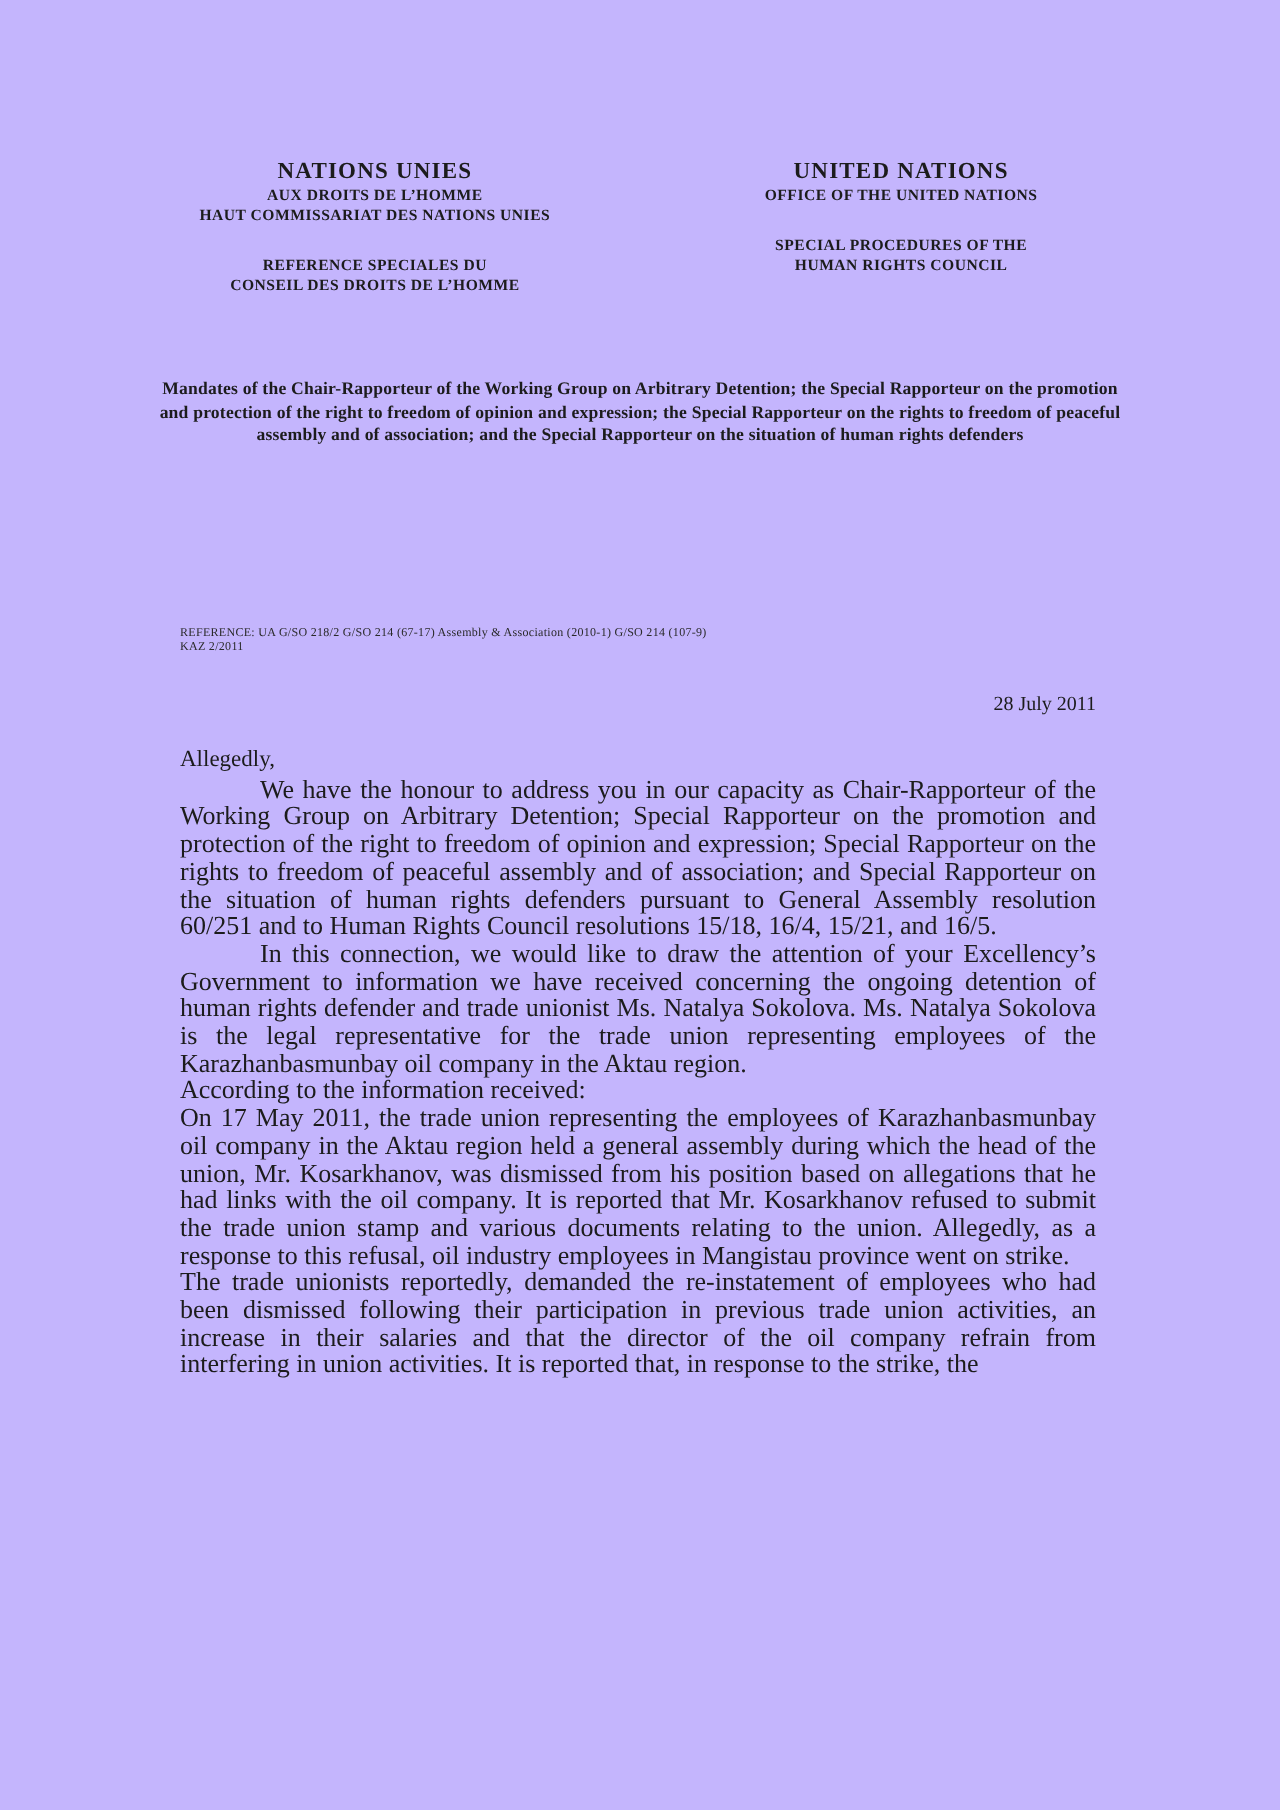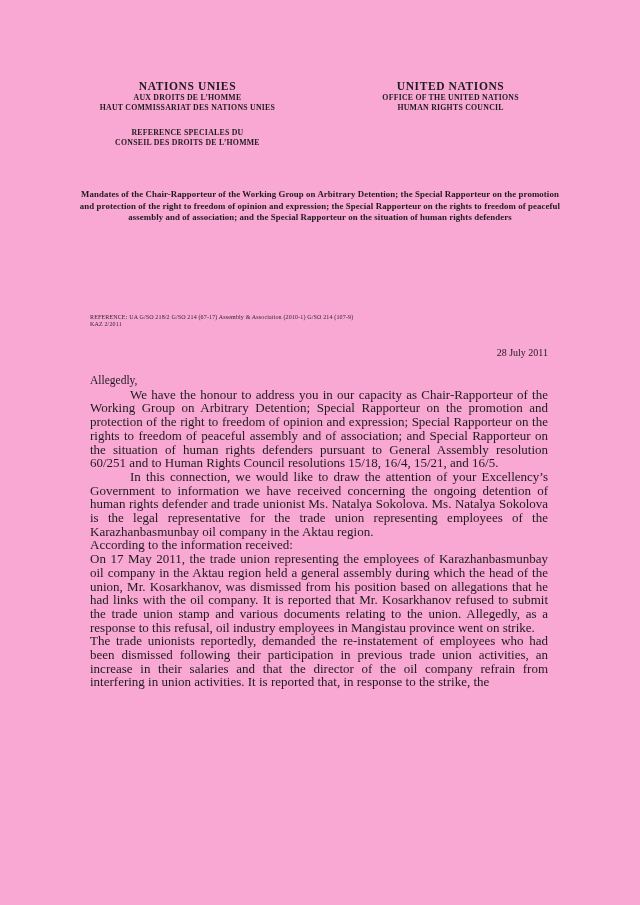--- a/index.html
+++ b/index.html
@@ -4,21 +4,21 @@
 <style>
   html, body {
     margin: 0;
     padding: 0;
     background: #ffffff;
   }
   .page {
     position: relative;
     width: 640px;
     height: 905px;
-    background: #f9a8d4;
+    background: #c4b5fd;
     overflow: hidden;
     font-family: "Liberation Serif", "DejaVu Serif", serif;
     color: #1c1c1c;
     box-sizing: border-box;
     padding: 0 92px 0 90px;
   }
   
   .letterhead {
     display: flex;
     justify-content: space-between;
@@ -102,20 +102,21 @@
     <div class="lh-col">
       <div class="lh-title">NATIONS UNIES</div>
       <div class="lh-sub">AUX DROITS DE L’HOMME</div>
       <div class="lh-sub">HAUT COMMISSARIAT DES NATIONS UNIES</div>
       <div class="lh-sub lh-section-top">REFERENCE SPECIALES DU</div>
       <div class="lh-sub">CONSEIL DES DROITS DE L’HOMME</div>
     </div>
     <div class="lh-col">
       <div class="lh-title">UNITED NATIONS</div>
       <div class="lh-sub">OFFICE OF THE UNITED NATIONS</div>
+      <div class="lh-sub lh-section-top">SPECIAL PROCEDURES OF THE</div>
       <div class="lh-sub">HUMAN RIGHTS COUNCIL</div>
     </div>
   </div>
 
   <div class="mandates">Mandates of the Chair-Rapporteur of the Working Group on Arbitrary Detention; the Special Rapporteur on the promotion and protection of the right to freedom of opinion and expression; the Special Rapporteur on the rights to freedom of peaceful assembly and of association; and the Special Rapporteur on the situation of human rights defenders</div>
 
   <div class="reference">
     <div>REFERENCE: UA G/SO 218/2 G/SO 214 (67-17) Assembly &amp; Association (2010-1) G/SO 214 (107-9)</div>
     <div>KAZ 2/2011</div>
   </div>

